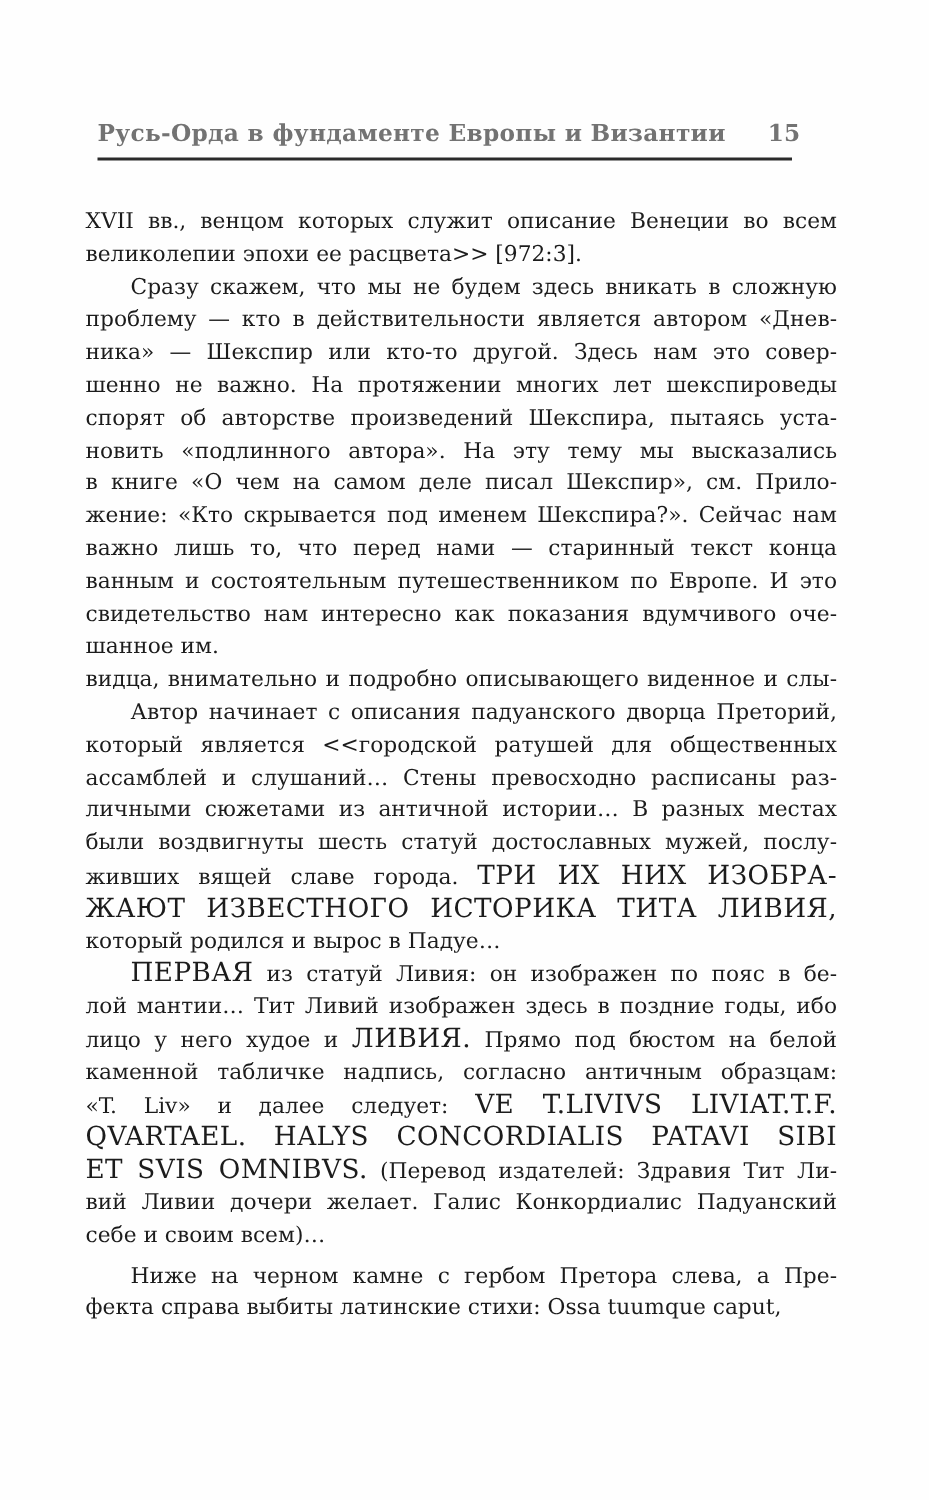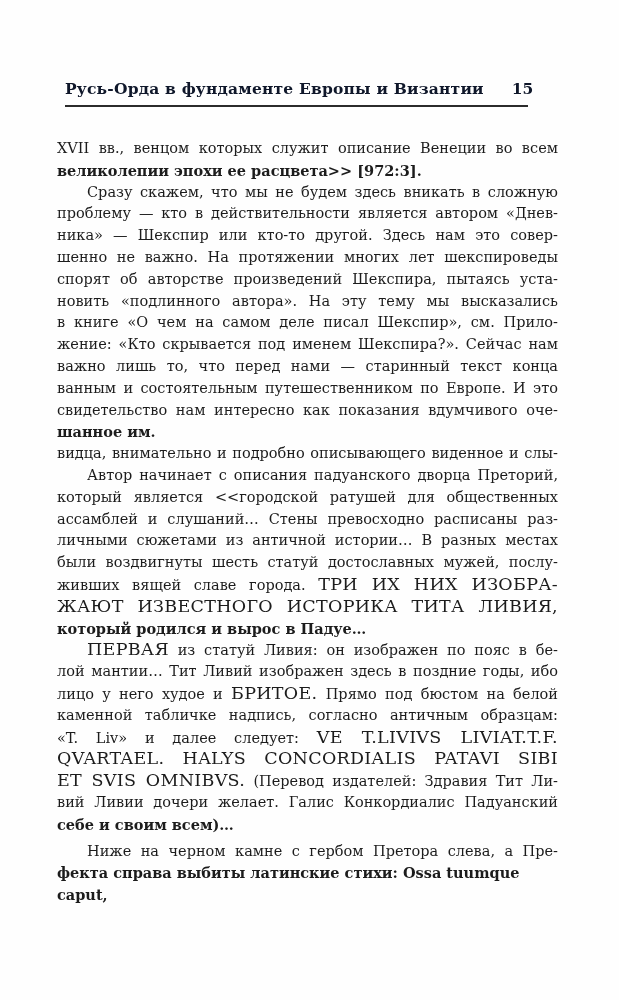--- a/index.html
+++ b/index.html
@@ -17,21 +17,21 @@
   }
   .running-header {
     position: absolute;
     left: 65px; top: 79px;
     width: 463px;
     display: flex;
     justify-content: space-between;
     align-items: baseline;
     border-bottom: 2px solid #2b2b2b;
     padding-bottom: 7px;
-    color: #0f172a;
+    color: #737373;
     gap: 28px;
   }
   .running-header .title {
     font-weight: bold;
     font-size: 15.5px;
     letter-spacing: 0.2px;
     white-space: nowrap;
   }
   .running-header .pagenum {
     font-weight: bold;
@@ -50,21 +50,20 @@
     line-height: 21.8px;
     height: 21.8px;
     text-align: justify;
     text-align-last: justify;
     white-space: normal;
     overflow: visible;
   }
   .line.last {
     text-align: left;
     text-align-last: left;
-    font-weight: bold;
   }
   .line.indent { padding-left: 30px; }
   .caps { font-size: 17.5px; letter-spacing: 0.3px; }
 </style>
 </head>
 <body>
 
 <div class="page">
   <div class="running-header">
     <span class="title">Русь-Орда в фундаменте Европы и Византии</span>
@@ -96,21 +95,21 @@
         <div class="line"><span>ассамблей и слушаний… Стены превосходно расписаны раз-</span></div>
         <div class="line"><span>личными сюжетами из античной истории… В разных местах</span></div>
         <div class="line"><span>были воздвигнуты шесть статуй достославных мужей, послу-</span></div>
         <div class="line"><span>живших вящей славе города. </span><span class="caps">ТРИ ИХ НИХ ИЗОБРА-</span></div>
         <div class="line"><span class="caps">ЖАЮТ ИЗВЕСТНОГО ИСТОРИКА ТИТА ЛИВИЯ,</span></div>
         <div class="line last"><span>который родился и вырос в Падуе…</span></div>
       </div>
       <div class="para">
         <div class="line indent"><span class="caps">ПЕРВАЯ</span><span> из статуй Ливия: он изображен по пояс в бе-</span></div>
         <div class="line"><span>лой мантии… Тит Ливий изображен здесь в поздние годы, ибо</span></div>
-        <div class="line"><span>лицо у него худое и </span><span class="caps">БРИТОЕ.</span><span> Прямо под бюстом на белой</span></div>
+        <div class="line"><span>лицо у него худое и </span><span class="caps">ЛИВИЯ.</span><span> Прямо под бюстом на белой</span></div>
         <div class="line"><span>каменной табличке надпись, согласно античным образцам:</span></div>
         <div class="line"><span>«T. Liv» и далее следует: </span><span class="caps">VE T.LIVIVS LIVIAT.T.F.</span></div>
         <div class="line"><span class="caps">QVARTAEL. HALYS CONCORDIALIS PATAVI SIBI</span></div>
         <div class="line"><span class="caps">ET SVIS OMNIBVS.</span><span> (Перевод издателей: Здравия Тит Ли-</span></div>
         <div class="line"><span>вий Ливии дочери желает. Галис Конкордиалис Падуанский</span></div>
         <div class="line last"><span>себе и своим всем)…</span></div>
       </div>
       <div class="para spaced">
         <div class="line indent"><span>Ниже на черном камне с гербом Претора слева, а Пре-</span></div>
         <div class="line last"><span>фекта справа выбиты латинские стихи: Ossa tuumque caput,</span></div>

